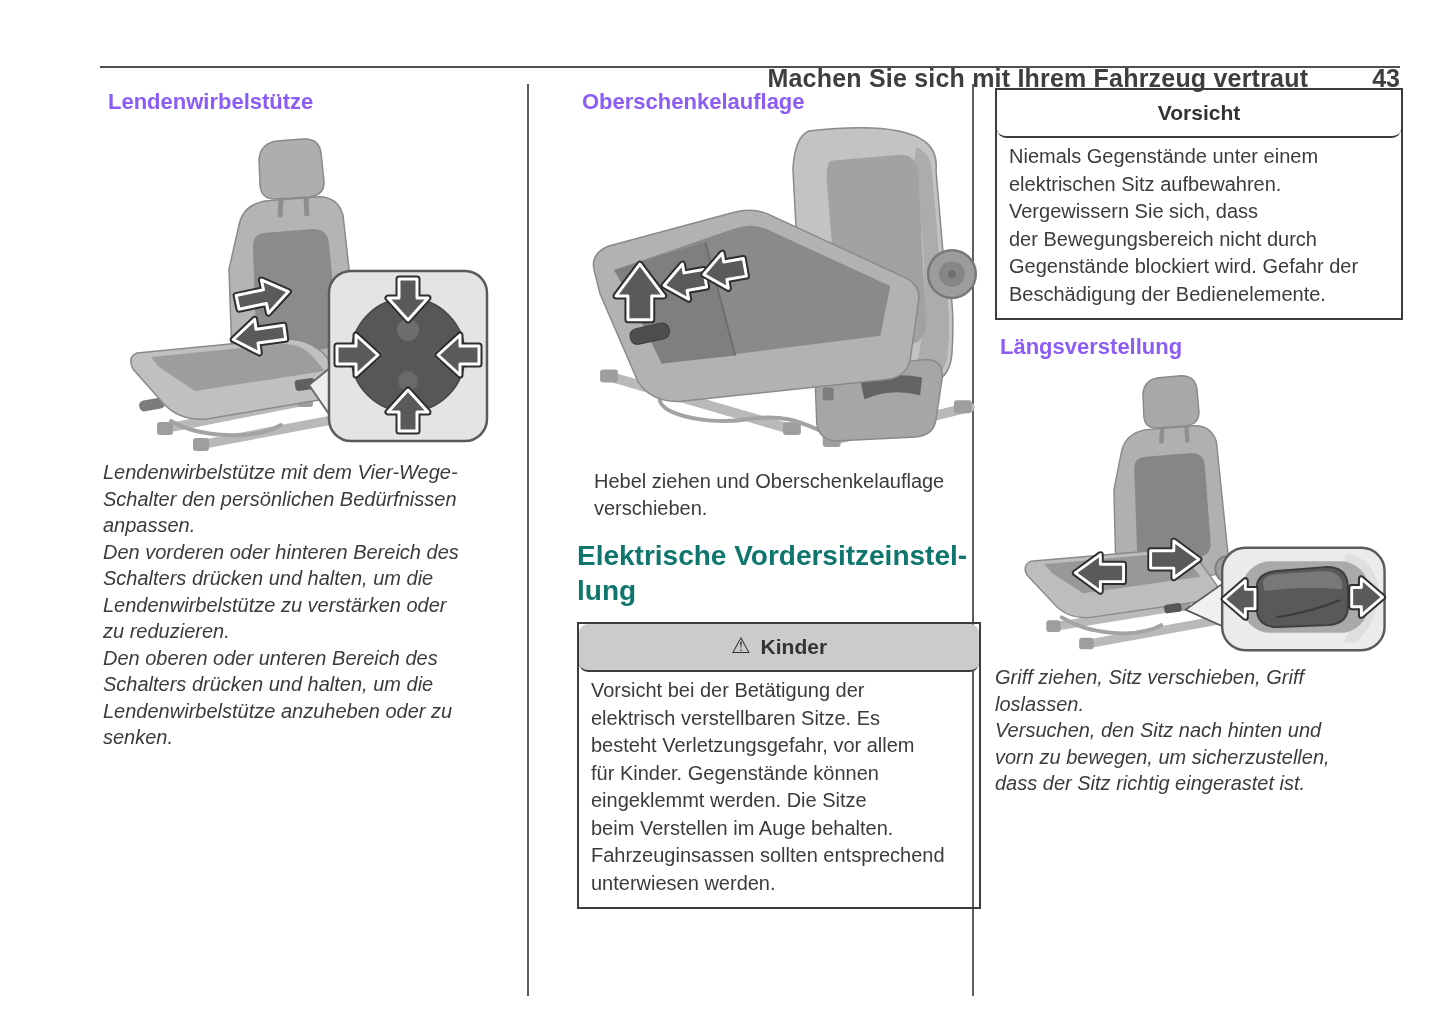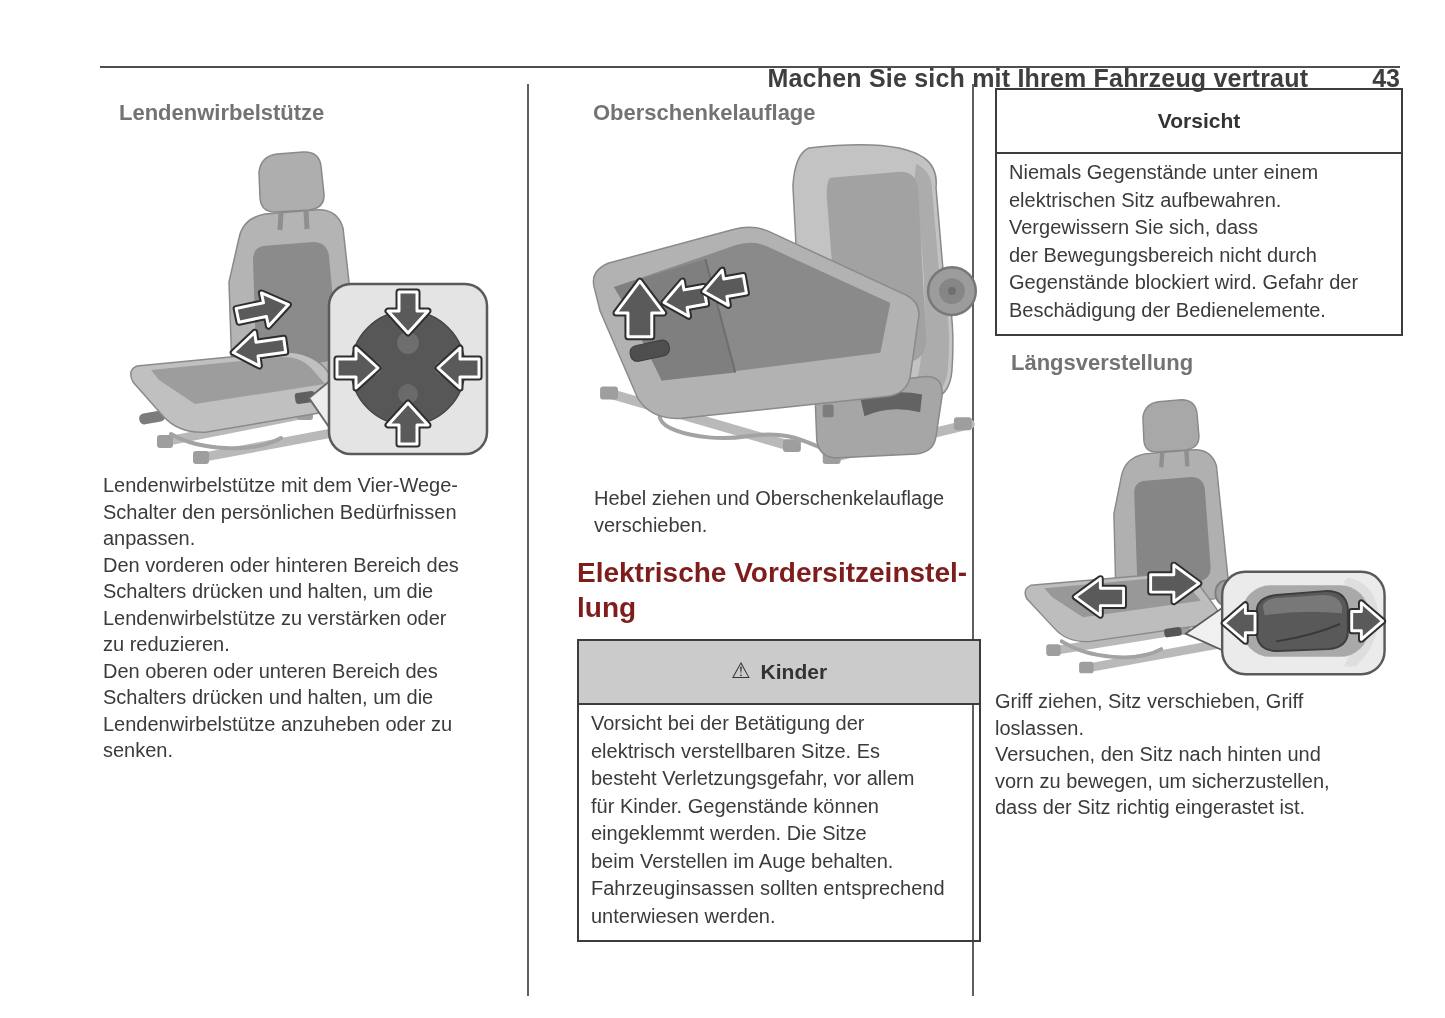--- a/index.html
+++ b/index.html
@@ -19,37 +19,37 @@
 
   
   .col{position:absolute;top:84px;}
   .col1{left:103px;width:390px;}
   .col2{left:577px;width:404px;}
   .col3{left:995px;width:408px;}
   .divider{position:absolute;top:84px;width:2px;height:912px;background:#5f5f5f;}
   .divider1{left:527px;}
   .divider2{left:972px;}
 
-  h2.col-heading{font-size:22px;font-weight:bold;margin:16px;line-height:26px;color:#737373;}
+  h2.col-heading{font-size:22px;font-weight:bold;margin:5px;line-height:26px;color:#8b5cf6;}
   h1.section-heading{font-size:28px;font-weight:bold;margin:12px 0 0 0;line-height:35px;
-    color:#7f1d1d;white-space:pre-line;}
-
-  .body-text{font-size:20px;line-height:26.5px;margin:0;white-space:pre-line;}
+    color:#0f766e;white-space:pre-line;}
+
+  .body-text{font-size:20px;line-height:26.5px;margin:0;white-space:pre-line;font-style:italic;}
   .caption-text{font-size:20px;line-height:26.5px;margin:17px;white-space:pre-line;}
 
   figure{margin:0;}
   .fig{display:block;}
   .fig1{margin:14px 0 8px 0;}
   .fig2{margin:10px 0 6px 0;}
   .fig3{margin:8px 0 6px 0;}
 
   
   .alert-box{border:2px solid #3c3c3c;margin-top:14px;}
   .alert-header{display:flex;align-items:center;justify-content:center;gap:10px;
-    font-size:21px;font-weight:bold;padding:19px 0;border-bottom:2px solid #3c3c3c;color:#333;}
+    font-size:21px;font-weight:bold;padding:11px 0;border-bottom:2px solid #3c3c3c;color:#333;border-radius:9px;}
   .alert-header.gray{background:#cbcbcb;}
   .alert-icon{font-weight:normal;font-size:22px;line-height:1;position:relative;top:-1px;}
   .alert-body{padding:5px 12px 10px 12px;font-size:20px;line-height:27.5px;white-space:pre-line;}
   .caution{margin-top:4px;}
 
   
   .ol{stroke:#8a8a8a;stroke-width:1.5;}
   .aw-o{fill:none;stroke:#2e2e2e;stroke-width:7;stroke-linejoin:round;}
   .aw{fill:#5a5a5a;stroke:#ffffff;stroke-width:3;stroke-linejoin:round;}
   .rail{stroke:#b9b9b9;stroke-width:9;stroke-linecap:round;fill:none;}

